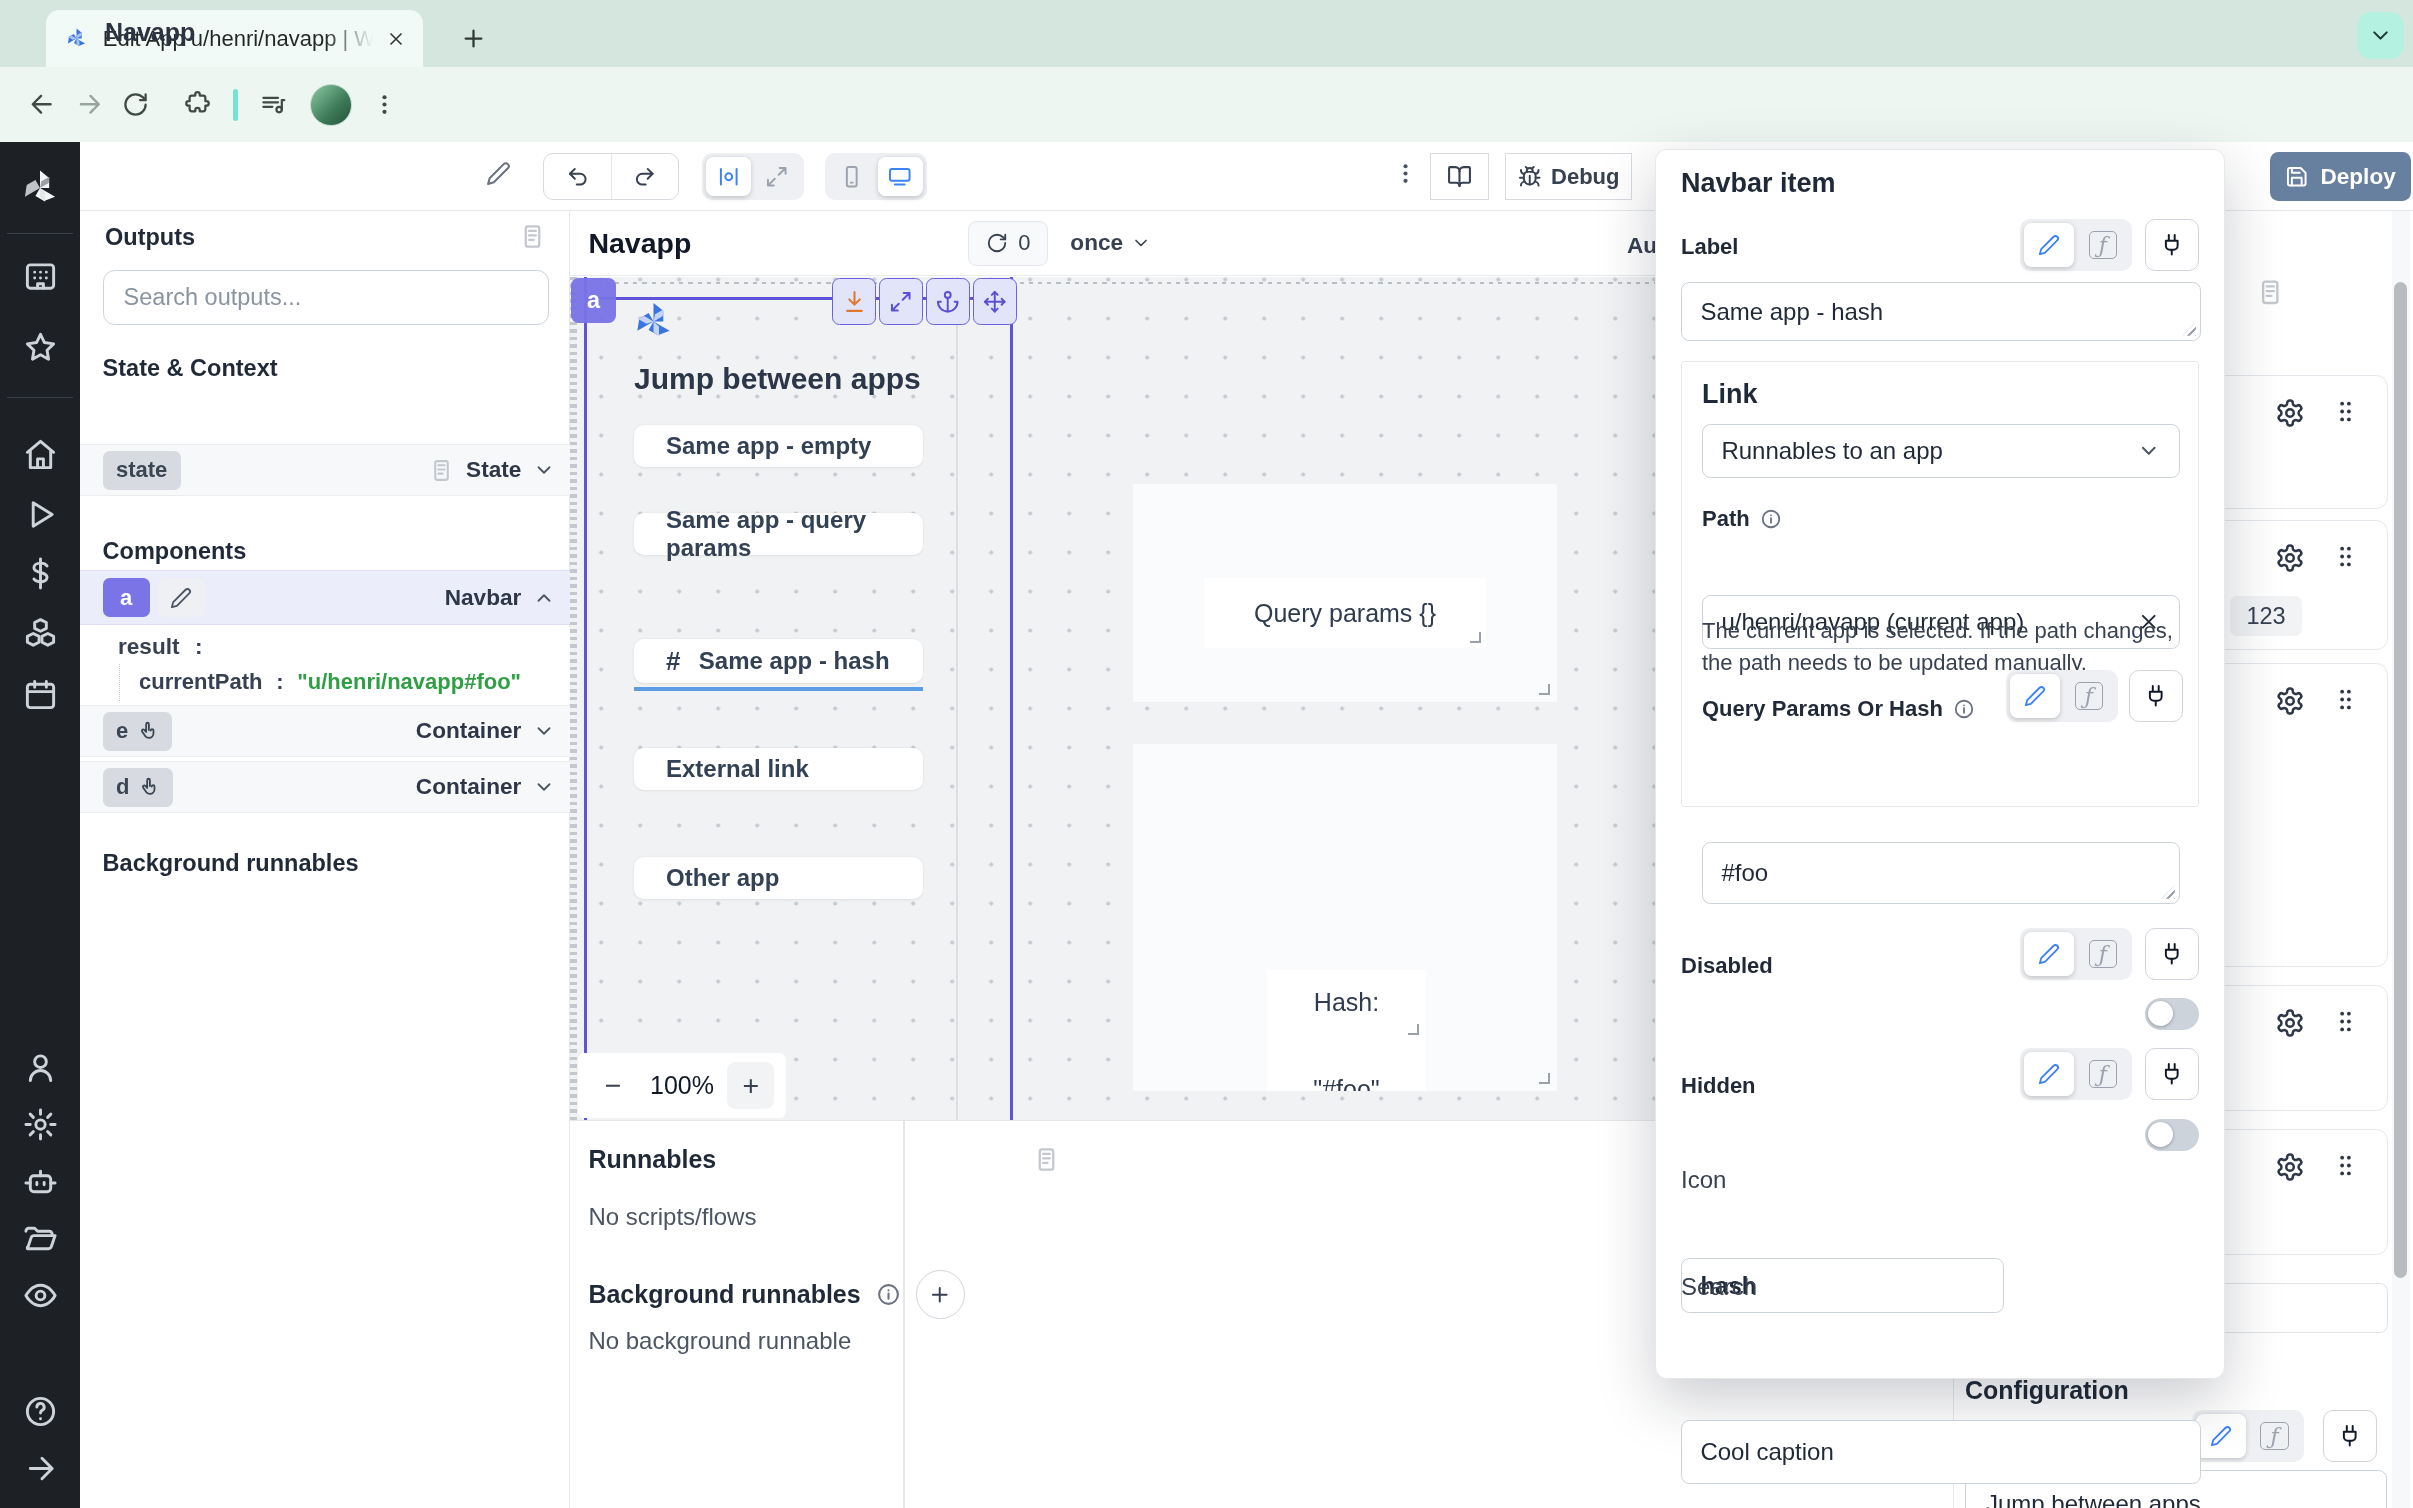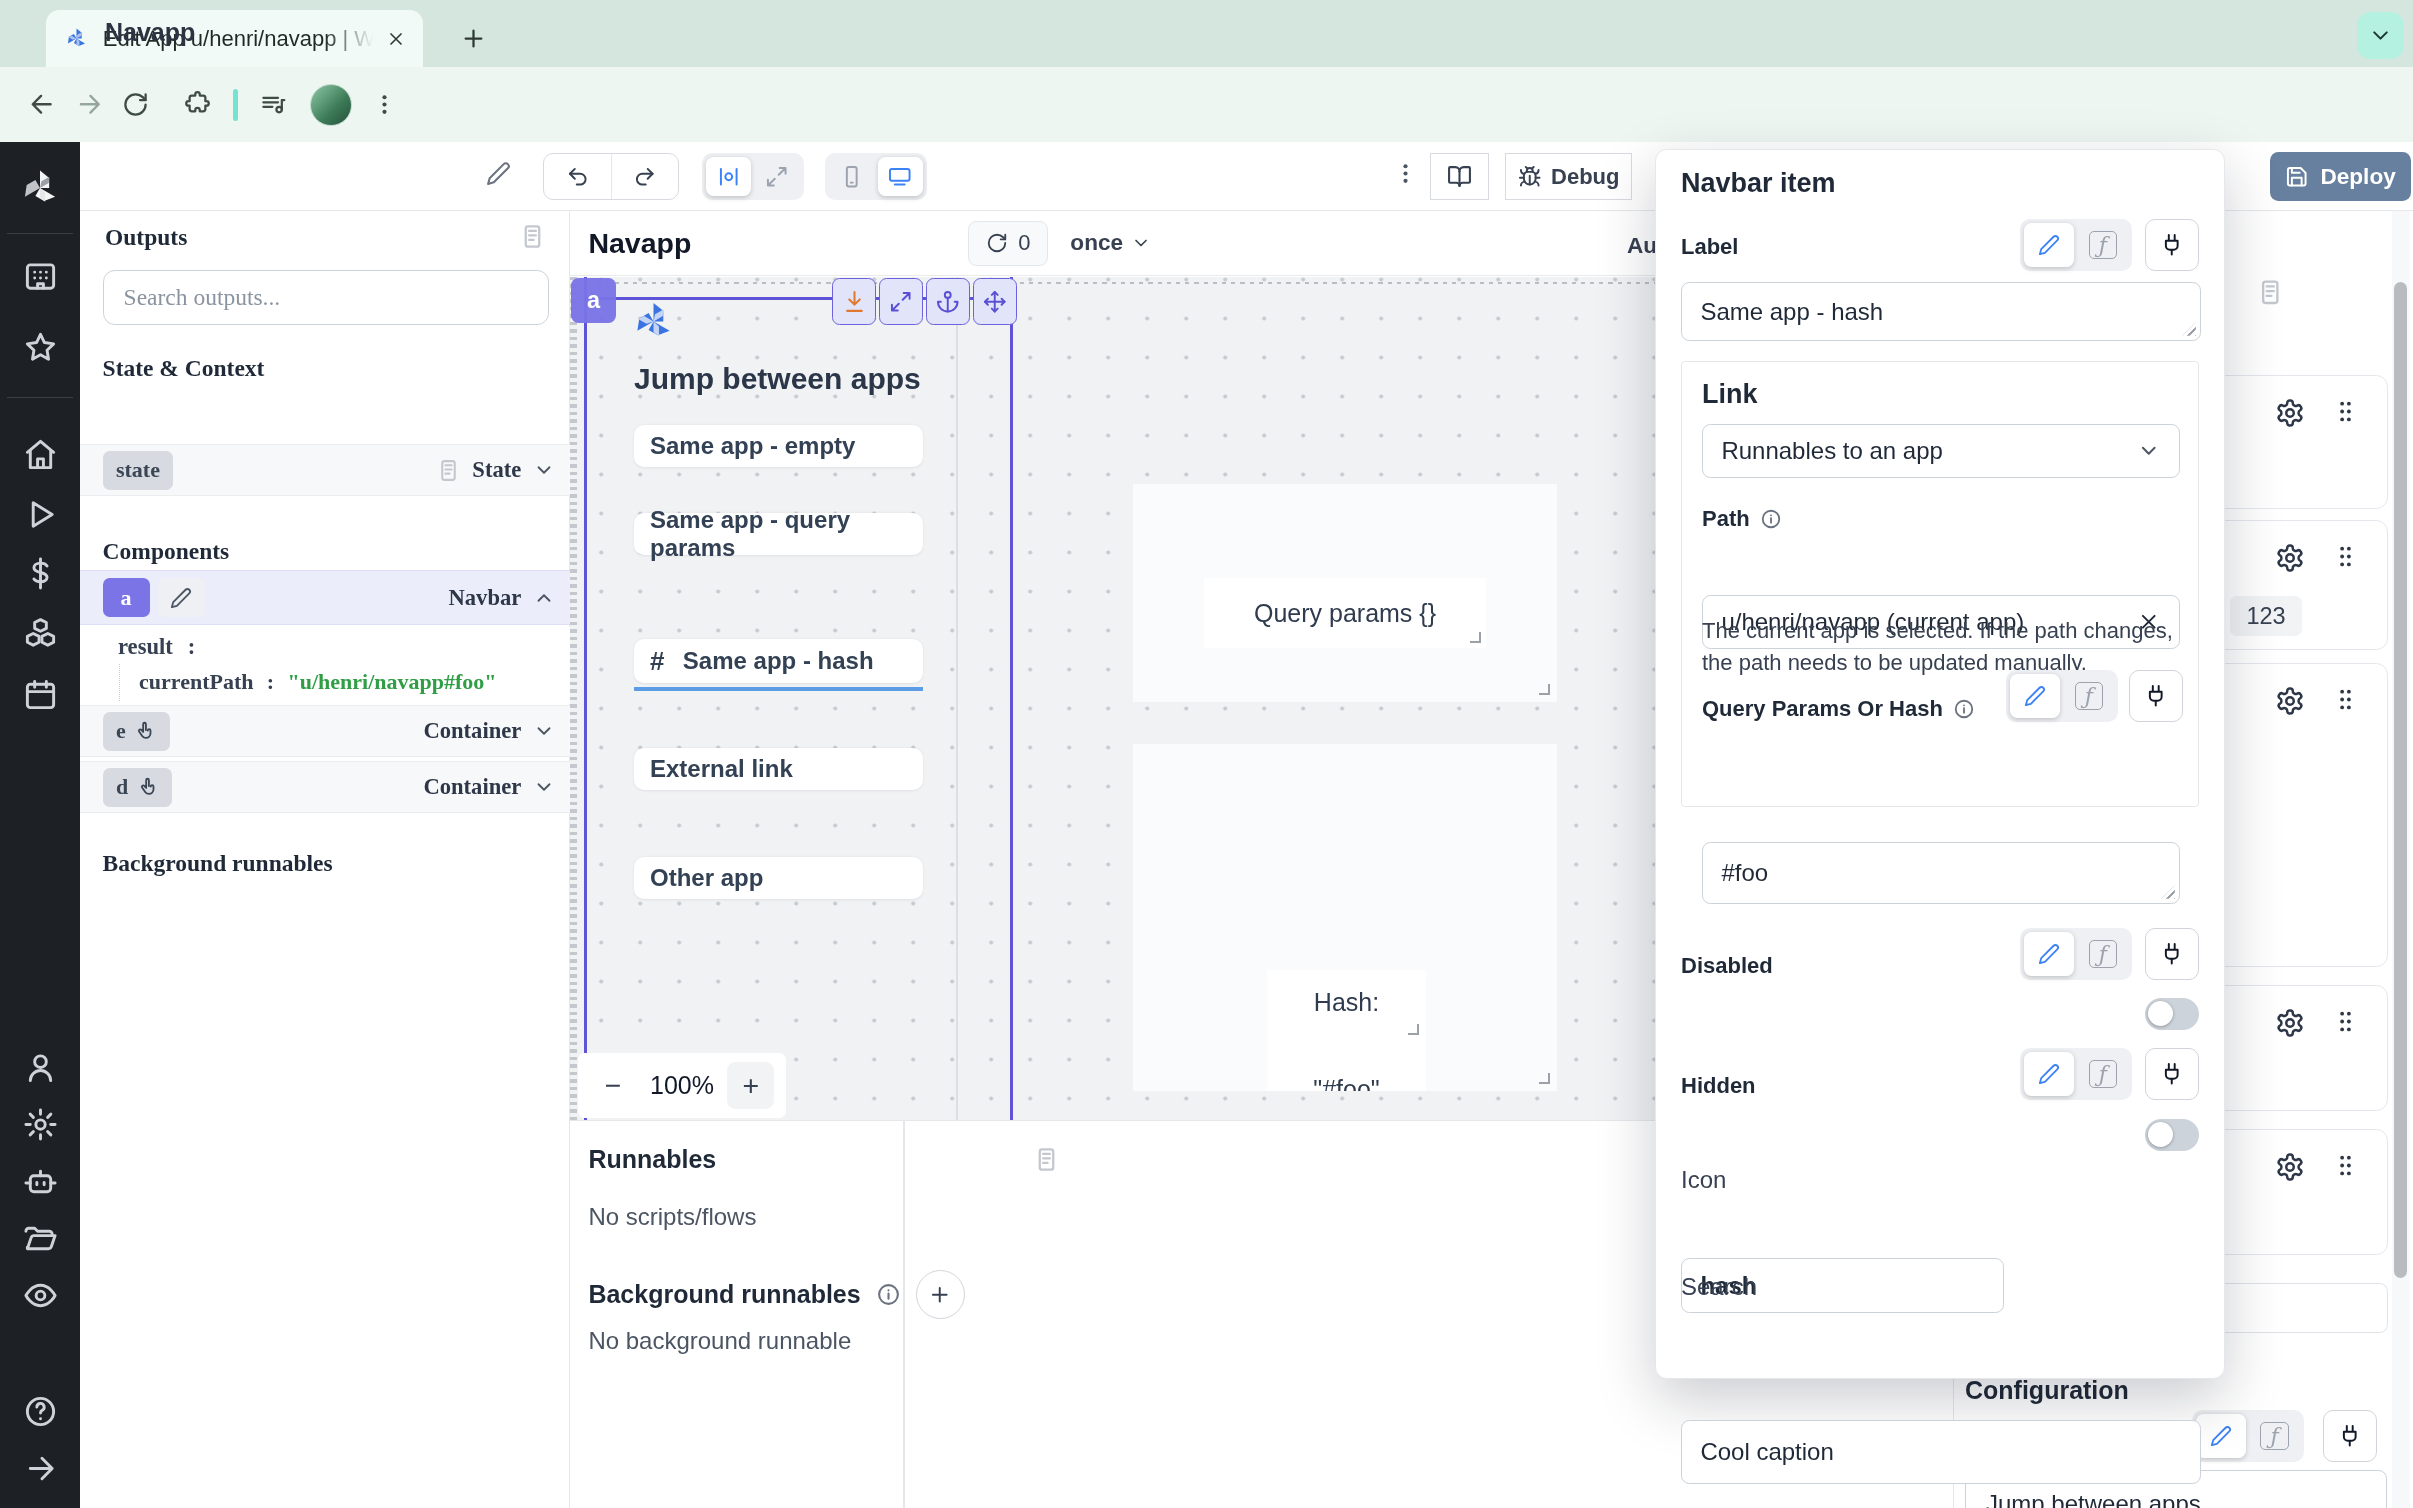--- a/index.html
+++ b/index.html
@@ -39,21 +39,21 @@
   .btn-group > div + div { border-left:1.7px solid #e5e7eb; }
   .seg { display:flex; gap:3.4px; background:#eef0f3; border-radius:10px; padding:4.2px; }
   .seg > div { width:45px; height:39px; border-radius:7.5px; display:flex; align-items:center; justify-content:center; color:#9ca3af; }
   .seg > div.on { background:#fff; color:#3b82f6; box-shadow:0 1.7px 5px rgba(0,0,0,.18); }
   .tb-btn { height:47px; border:1.7px solid #d7dbe0; border-radius:0; background:#fff; color:#374151;
     display:flex; align-items:center; justify-content:center; gap:10px; font-size:22px; font-weight:600; }
   #deploy { left:2258px; top:152px; width:141px; height:49px; background:#68809f; border-radius:8.4px; color:#fff;
     display:flex; align-items:center; justify-content:center; gap:11.7px; font-size:22.6px; font-weight:600;margin-left:12px; }
 
   
-  #leftpanel { left:80px; top:211px; width:490px; height:1297px; background:#fff; border-right:1.7px solid #e5e7eb;font-family:Liberation Serif, serif; }
+  #leftpanel { left:80px; top:211px; width:490px; height:1297px; background:#fff; border-right:1.7px solid #e5e7eb; }
   .h-sec { font-size:23.5px; font-weight:600; color:#1f2937; }
   #search { position:absolute; left:22.6px; top:59px; width:446px; height:55px; border:1.7px solid #cbd2d9; border-radius:11.7px;
     font-size:23.5px; color:#1f2937; padding:0 20px; background:#fff; outline:none; font-family:inherit; }
   #search::placeholder { color:#8a94a0; }
   .lrow { position:absolute; left:0; width:490px; height:52px; background:#f7f8f9; border-top:1.7px solid #ebedef; border-bottom:1.7px solid #ebedef;
     display:flex; align-items:center; padding:0 15px 0 22.6px; gap:8.4px; }
   .badge { background:#d7dbe1; border-radius:6.7px; height:39px; display:flex; align-items:center; justify-content:center;
     padding:0 13.4px; font-size:22px; font-weight:600; color:#3b4654; gap:8.4px; }
   .lrow .right { margin-left:auto; display:flex; align-items:center; gap:11.7px; color:#2d3748; }
   .type { font-size:22.6px; font-weight:700; color:#2d3748; }
@@ -87,21 +87,21 @@
   .vl-indigo { width:2.5px; background:#5f54d8; }
   .vl-gray { width:1.7px; background:#dcdee2; }
   #hl-indigo { left:584px; top:297px; width:426px; height:2.5px; background:#5f54d8; }
   #a-tag { left:571px; top:278px; width:45px; height:45px; border-radius:7.5px; background:rgba(122,116,230,.96);
     color:#fff; font-size:23.5px; font-weight:700; display:flex; align-items:center; justify-content:center; }
   .cv-tool { position:absolute; top:278px; width:44px; height:47px; background:#e2e5fa; border:1.7px solid #6c62dd; border-radius:7.5px;
     display:flex; align-items:center; justify-content:center; color:#5b50d4; }
   #wm-canvas { left:630px; top:298px; }
   #cv-app-title { left:634px; top:362px; font-size:30px; font-weight:800; color:#2b3648; }
   .navbtn { position:absolute; left:634px; width:289px; height:42px; background:#fff; border-radius:10px;
-    box-shadow:0 0.8px 2.5px rgba(16,24,40,.08); display:flex; align-items:center; padding-left:16px; gap:18.4px;
+    box-shadow:0 0.8px 2.5px rgba(16,24,40,.08); display:flex; align-items:center; padding-left:32px; gap:18.4px;
     font-size:24px; font-weight:700; color:#334155; }
   #nav-underline { left:634px; top:687px; width:289px; height:4.2px; background:#5c9ce5; }
   .outerbox { position:absolute; left:1133px; width:424px; background:#fafbfd; }
   .innerbox { position:absolute; background:#fff; color:#2f3b4e; font-size:25px; }
   .crn { position:absolute; width:11px; height:11px; border-right:2.5px solid #9aa1a9; border-bottom:2.5px solid #9aa1a9; }
   #zoombar { left:578px; top:1053px; width:208px; height:65px; background:#fff; border-radius:6.7px;
     display:flex; align-items:center; padding:0 11.7px; }
   #zoom-minus { width:47px; height:47px; display:flex; align-items:center; justify-content:center; font-size:28.5px; color:#374151; }
   #zoom-label { flex:1; text-align:center; font-size:25px; color:#111827; }
   #zoom-plus { width:47px; height:47px; background:#f1f3f5; border-radius:8.4px; display:flex; align-items:center; justify-content:center; font-size:28.5px; color:#374151; }

